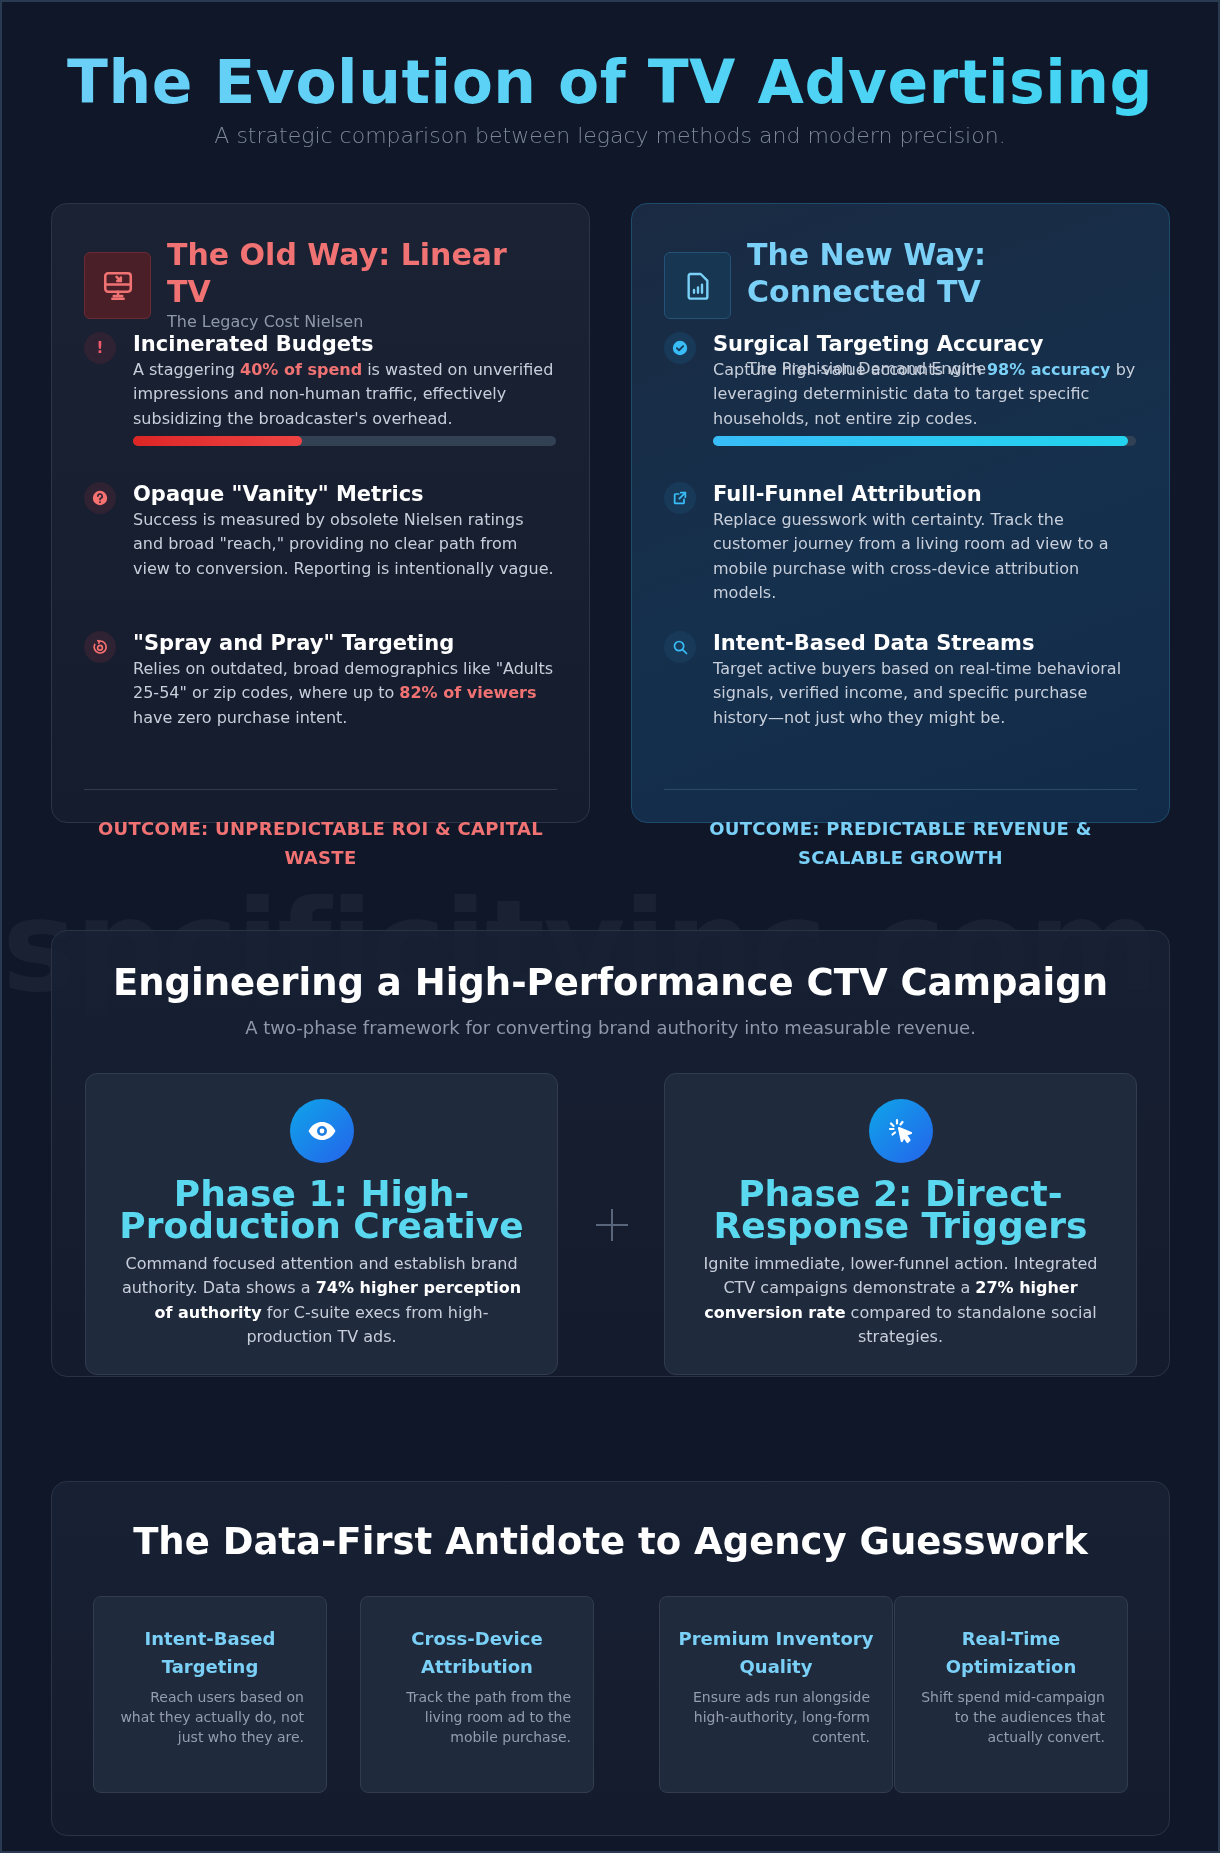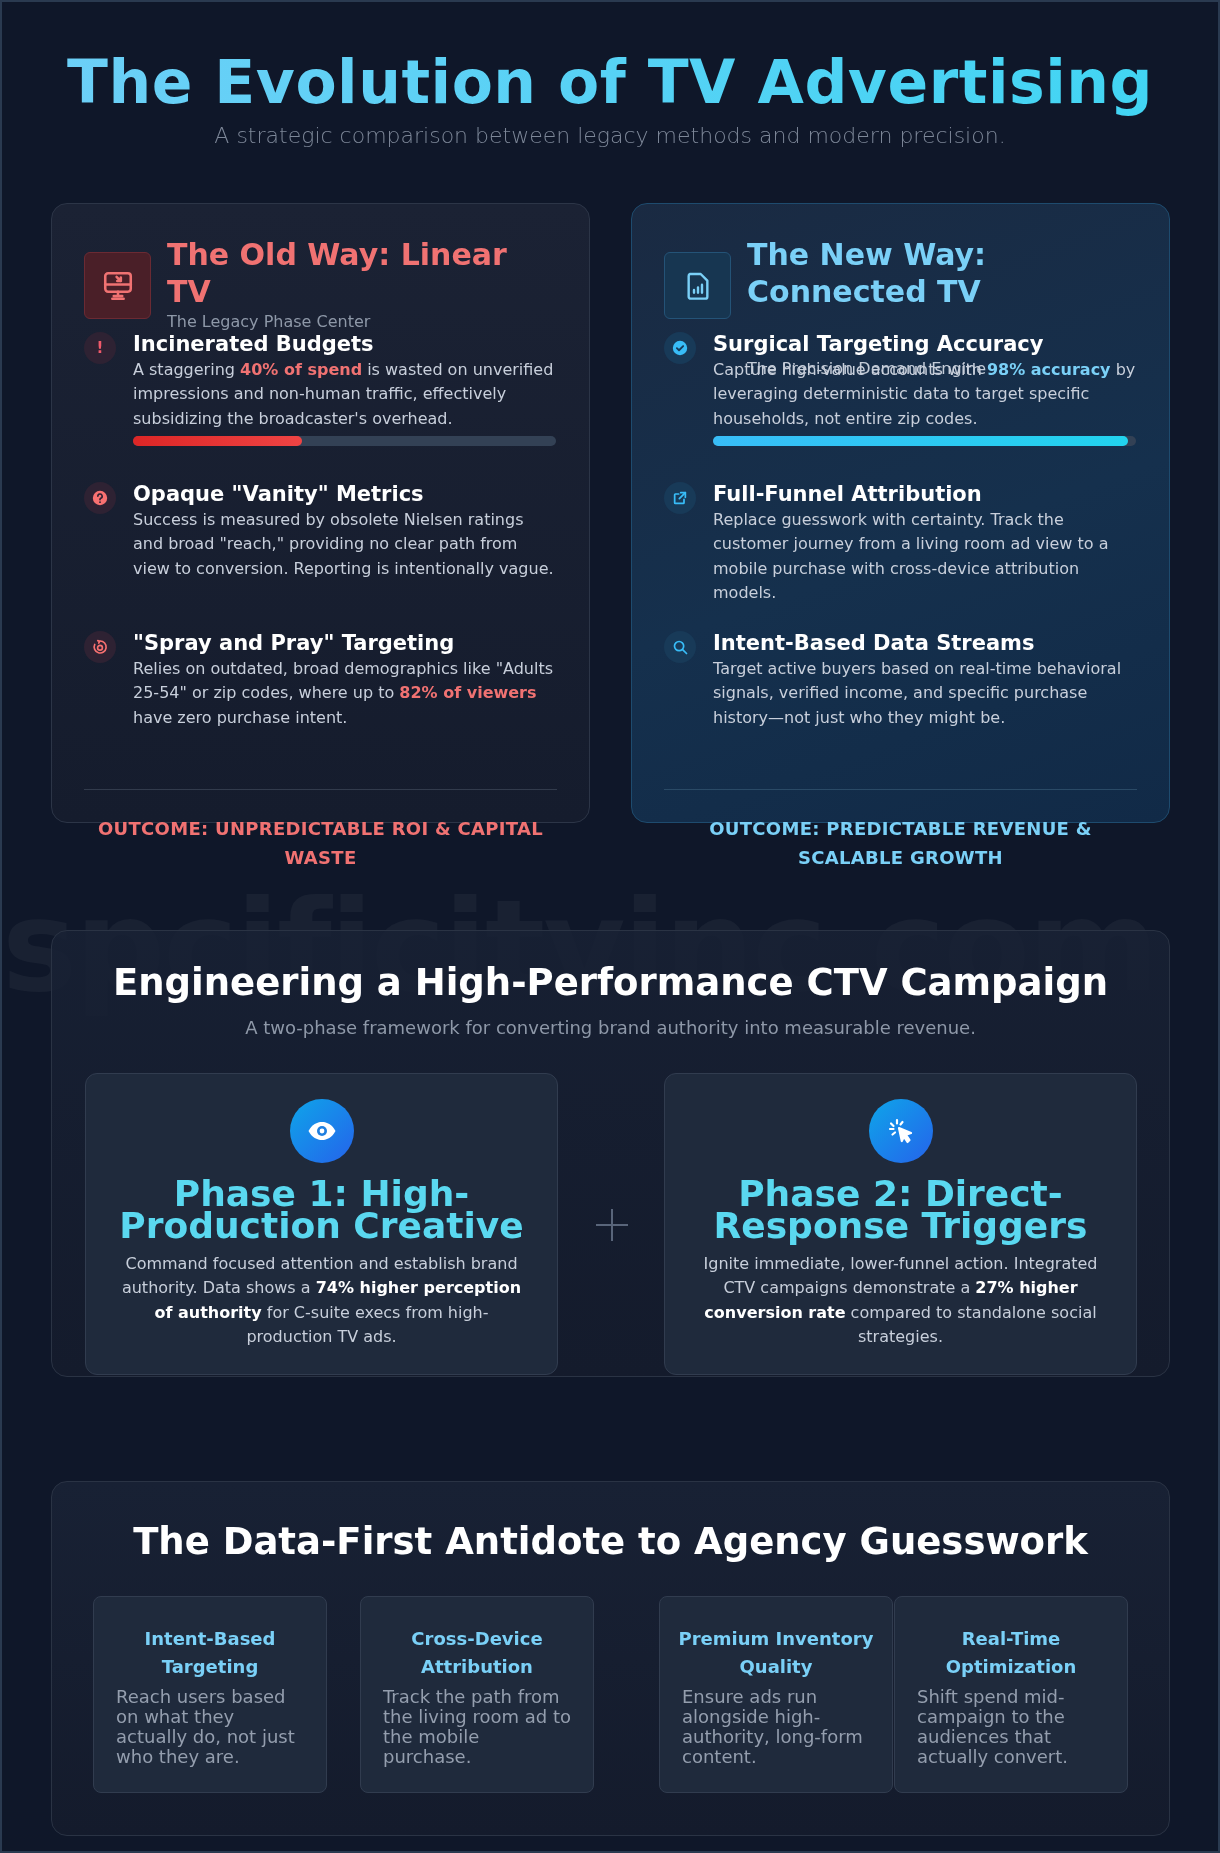--- a/index.html
+++ b/index.html
@@ -143,22 +143,22 @@
 
   .tile {
     position: absolute; top: 114px; width: 234px; height: 197px; border-radius: 8px;
     background: #1f2a3c; border: 1px solid #313c4f;
   }
   .tile-title {
     position: absolute; left: 10px; right: 10px; top: 28px; text-align: center;
     font-size: 18px; font-weight: 700; line-height: 28px; color: #7ad0f7;
   }
   .tile-body {
-    position: absolute; left: 22px; right: 22px; top: 90px; text-align: left;
-    font-size: 18px; line-height: 20px; color: #949eae;
+    position: absolute; left: 22px; right: 22px; top: 90px; text-align: right;
+    font-size: 14px; line-height: 20px; color: #949eae;
   }
 </style>
 </head>
 <body>
 
 <div class="page">
 
   <h1 class="main-title">The Evolution of TV Advertising</h1>
   <p class="main-subtitle">A strategic comparison between legacy methods and modern precision.</p>
 
@@ -166,21 +166,21 @@
     <div class="card-head">
       <div class="head-icon">
         <svg width="34" height="34" viewBox="0 0 24 24" fill="none" stroke="#f07272" stroke-width="1.8" stroke-linecap="round" stroke-linejoin="round">
           <rect x="3" y="3" width="18" height="13" rx="2"></rect>
           <line x1="3" y1="11" x2="21" y2="11"></line>
           <path d="M12 16v3M8 21h8M9 19h6"></path>
           <path d="M11 5.5l3 3M14 6v2.5h-2.5"></path>
         </svg>
       </div>
       <div class="head-title">The Old Way: Linear TV</div>
-      <div class="head-sub" style="top:76px;">The Legacy Phase Center</div>
+      <div class="head-sub" style="top:76px;">The Legacy Cost Nielsen</div>
     </div>
 
     <div class="feature" style="top:128px;">
       <div class="feat-icon">
         <span style="color:#f05a6b;font-weight:700;font-size:15px;">!</span>
       </div>
       <div class="feat-title">Incinerated Budgets</div>
       <div class="feat-body"><span>A staggering </span><span class="hl-red">40% of spend</span><span> is wasted on unverified impressions and non-human traffic, effectively subsidizing the broadcaster's overhead.</span></div>
       <div class="bar-track" style="top:104px;">
         <div class="bar-fill" style="width:40%;"></div>

